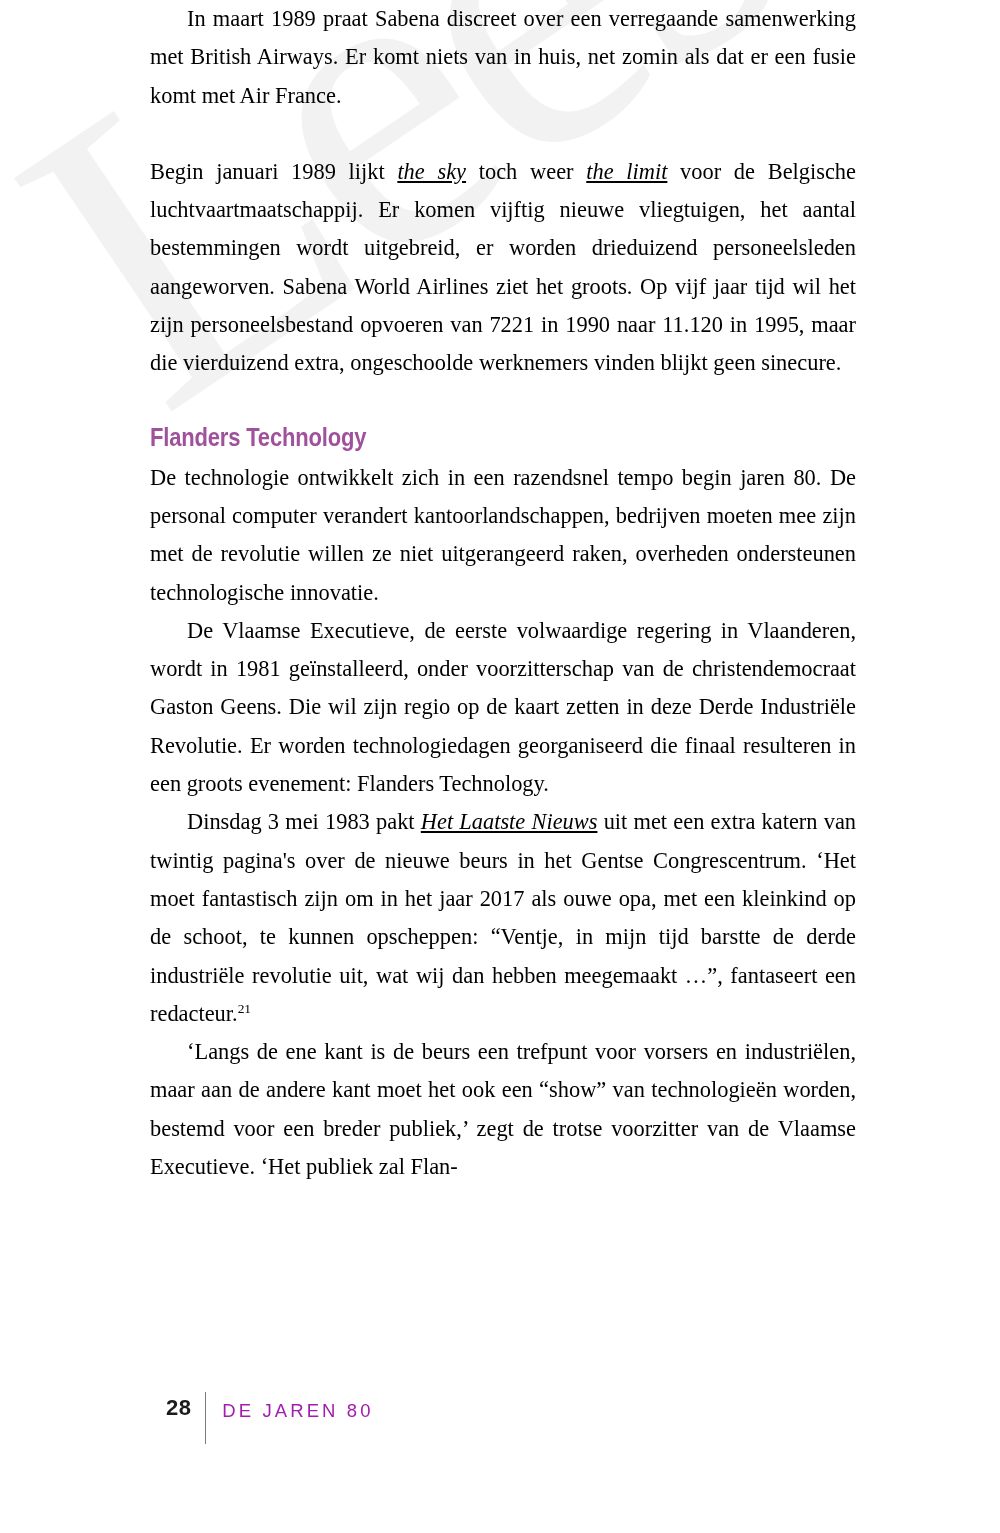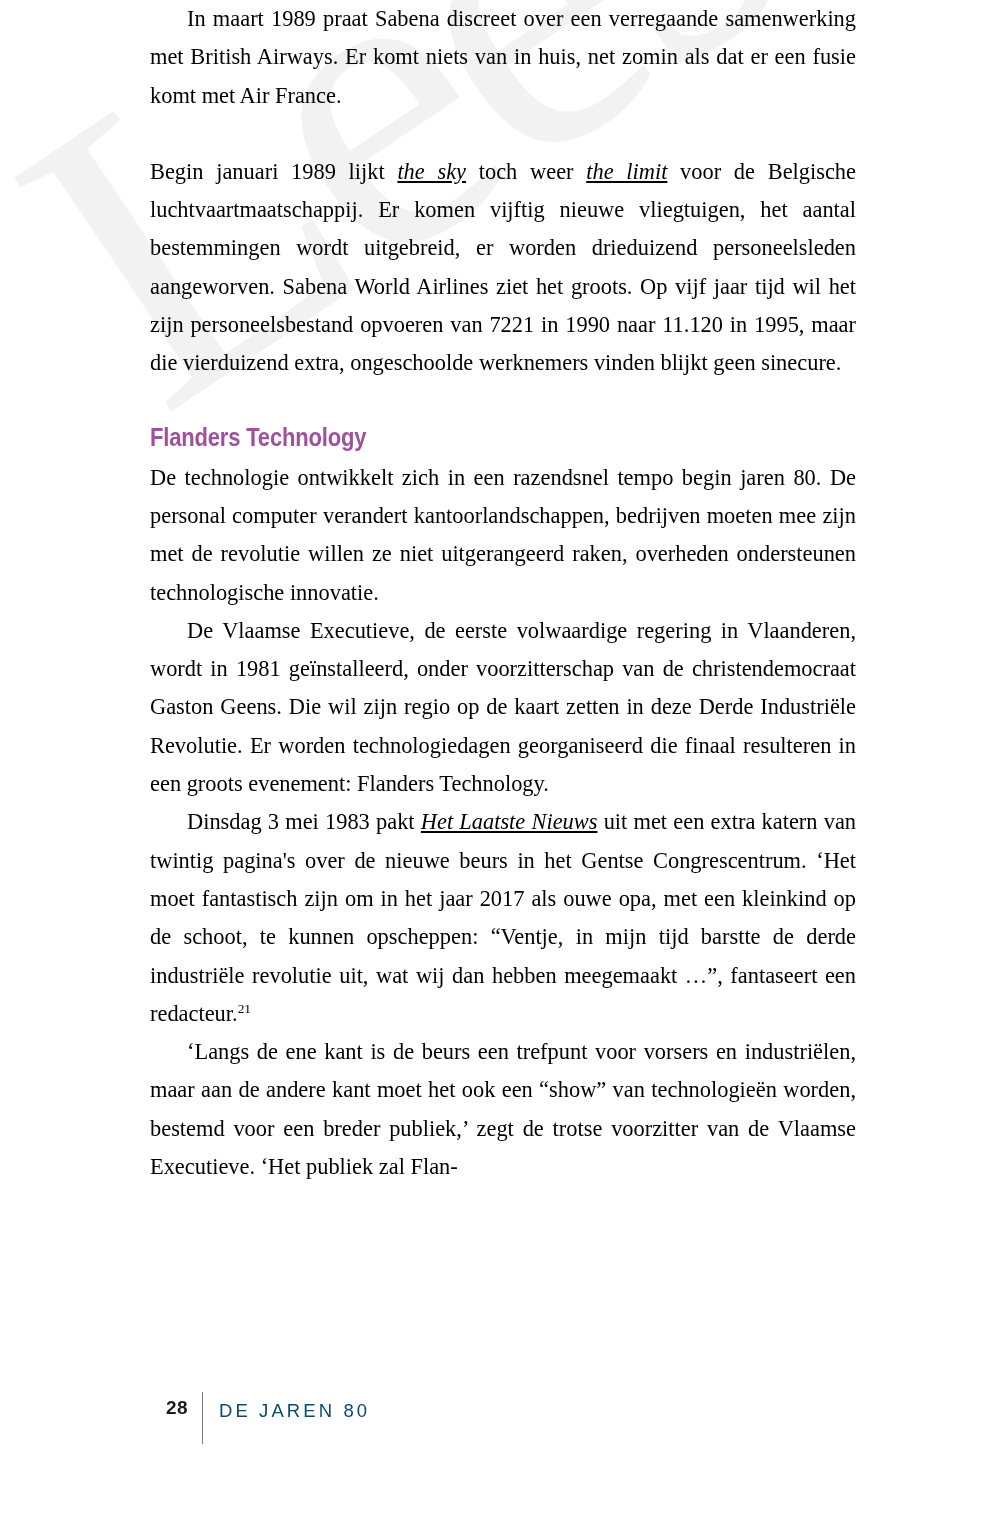--- a/index.html
+++ b/index.html
@@ -94,21 +94,21 @@
     position: absolute;
     left: 166px;
     top: 1382px;
     display: flex;
     align-items: center;
     z-index: 3;
   }
   .folio {
     font-family: "Liberation Sans", "DejaVu Sans", sans-serif;
     font-weight: 700;
-    font-size: 19px;
+    font-size: 22px;
     color: #1c1c1c;
     letter-spacing: 0.4px;
   }
   .folio-rule {
     width: 1px;
     height: 52px;
     background: #7c7c7c;
     margin-left: 14px;
     margin-right: 16px;
     position: relative;
@@ -148,16 +148,16 @@
 
     <p class="body indent">Dinsdag 3 mei 1983 pakt <em>Het Laatste Nieuws</em> uit met een extra katern van twintig pagina's over de nieuwe beurs in het Gentse Congrescentrum. ‘Het moet fantastisch zijn om in het jaar 2017 als ouwe opa, met een kleinkind op de schoot, te kunnen opscheppen: “Ventje, in mijn tijd barstte de derde industriële revolutie uit, wat wij dan hebben meegemaakt …”, fantaseert een redacteur.<sup>21</sup></p>
 
     <p class="body indent">‘Langs de ene kant is de beurs een trefpunt voor vorsers en industriëlen, maar aan de andere kant moet het ook een “show” van technologieën worden, bestemd voor een breder publiek,’ zegt de trotse voorzitter van de Vlaamse Executieve. ‘Het publiek zal Flan-</p>
 
   </div>
 
   <div class="footer">
     <span class="folio">28</span>
     <span class="folio-rule" style="background: rgb(124, 124, 124);"></span>
-    <span class="running-head" style="color: #0c4a6e; margin-top: 6px;">DE JAREN 80</span>
+    <span class="running-head" style="color: #a21caf; margin-top: 6px;">DE JAREN 80</span>
   </div>
 
 </div>
 
 </body></html>

